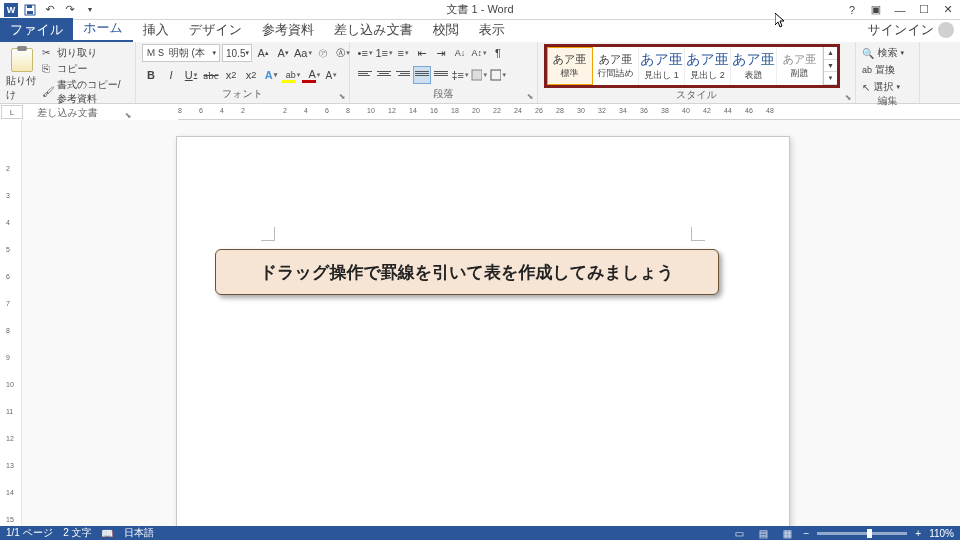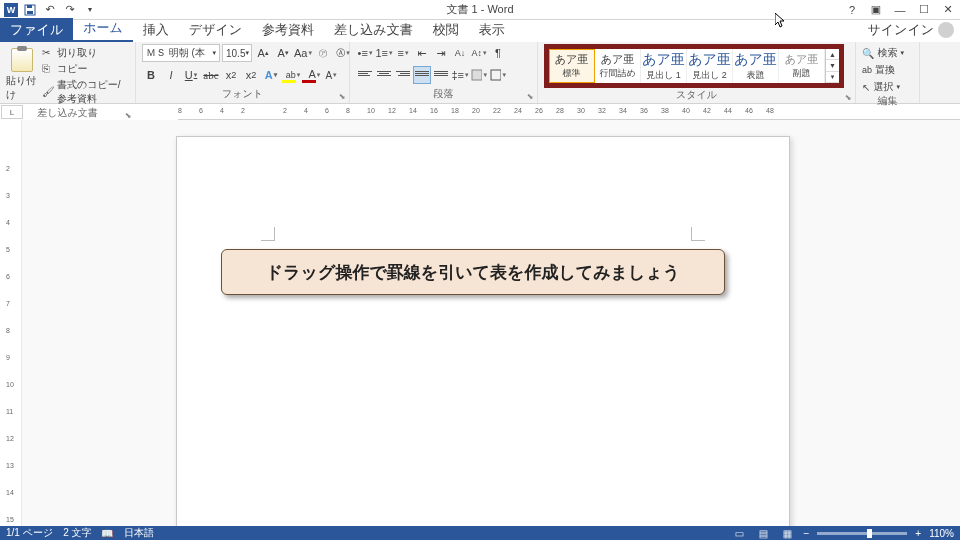--- a/index.html
+++ b/index.html
@@ -45,21 +45,21 @@
 .para-col { display:flex; flex-direction:column; gap:4px; }
 .para-row { display:flex; gap:1px; }
 .align-icon { width:14px; height:11px; display:inline-block; }
 .align-icon span { display:block; height:1px; background:#555; margin:1px 0; }
 .align-left span:nth-child(2){ width:70%; } .align-left span:nth-child(3){ width:85%; }
 .align-center span{ margin-left:auto; margin-right:auto; } .align-center span:nth-child(2){ width:70%;}
 .align-right span{ margin-left:auto;} .align-right span:nth-child(2){width:70%;} .align-right span:nth-child(3){width:85%;}
 .align-just span{width:100%;}
 .rbtn.sel { background:#cde0f2; border-color:#79a8d4; }
 
-.style-gallery { display:flex; gap:0px; height:44px; border:5px solid #7f1d1d; background:#fff; }
+.style-gallery { display:flex; gap:0px; height:44px; border:3px solid #7f1d1d; background:#fff; }
 .style-item { width:46px; display:flex; flex-direction:column; align-items:center; justify-content:center; border-right:1px solid #eee; font-size:9px; cursor:pointer; }
 .style-item.sel { outline:1px solid #f2a100; outline-offset:-1px; background:#fdf5e6; }
 .style-sample { font-size:11px; color:#333; }
 .style-sample.big { font-size:14px; color:#2b579a; }
 .style-spin { width:14px; display:flex; flex-direction:column; border-left:1px solid #c8c8c8; }
 .style-spin div { flex:1; display:flex; align-items:center; justify-content:center; font-size:7px; border-bottom:1px solid #ddd; cursor:pointer; }
 
 .edit-col { display:flex; flex-direction:column; gap:3px; font-size:10px; padding-top:2px; }
 .edit-col div { display:flex; align-items:center; gap:3px; }
 
@@ -71,21 +71,21 @@
 .workspace { position:absolute; top:120px; bottom:14px; left:0; right:0; background:#f9f9f9; display:flex; }
 .vruler { width:22px; background:#fff; border-right:1px solid #e8e8e8; font-size:7px; color:#666; position:relative; }
 .vruler .vt { position:absolute; left:6px; }
 .collapse { position:absolute; right:12px; top:122px; width:14px; height:14px; color:#888; font-size:10px; cursor:pointer; }
 
 .page { position:absolute; left:176px; top:16px; width:614px; height:760px; background:#fff; border:1px solid #c8c8c8; box-shadow:2px 2px 6px rgba(0,0,0,0.15); }
 .page .margin-mark { position:absolute; width:14px; height:14px; }
 .mm-tl { top:90px; left:84px; border-right:1px solid #bbb; border-bottom:1px solid #bbb; }
 .mm-tr { top:90px; right:84px; border-left:1px solid #bbb; border-bottom:1px solid #bbb; }
 
-.callout { position:absolute; left:44px; top:112px; width:504px; height:46px; background:#f6e4d4; border:1px solid #6b5236; border-radius:6px; box-shadow:3px 3px 5px rgba(0,0,0,0.35); display:flex; align-items:center; justify-content:center; font-size:17px; font-weight:bold; color:#222; }
+.callout { position:absolute; left:38px; top:112px; width:504px; height:46px; background:#f6e4d4; border:1px solid #6b5236; border-radius:6px; box-shadow:3px 3px 5px rgba(0,0,0,0.35); display:flex; align-items:center; justify-content:center; font-size:17px; font-weight:bold; color:#222; }
 
 .statusbar { position:absolute; bottom:0; left:0; right:0; height:14px; background:#2b579a; color:#fff; font-size:10px; display:flex; align-items:center; padding:0 6px; gap:10px; }
 .statusbar .right { margin-left:auto; display:flex; align-items:center; gap:8px; }
 .view-btn { width:16px; height:12px; display:inline-flex; align-items:center; justify-content:center; opacity:0.85; cursor:pointer; }
 .zoom-slider { width:90px; height:3px; background:rgba(255,255,255,0.5); position:relative; }
 .zoom-slider .thumb { position:absolute; top:-3px; width:5px; height:9px; background:#fff; }
 
 .cursor-arrow { position:absolute; left:775px; top:13px; width:12px; height:16px; pointer-events:none; }
 </style>
 </head>

